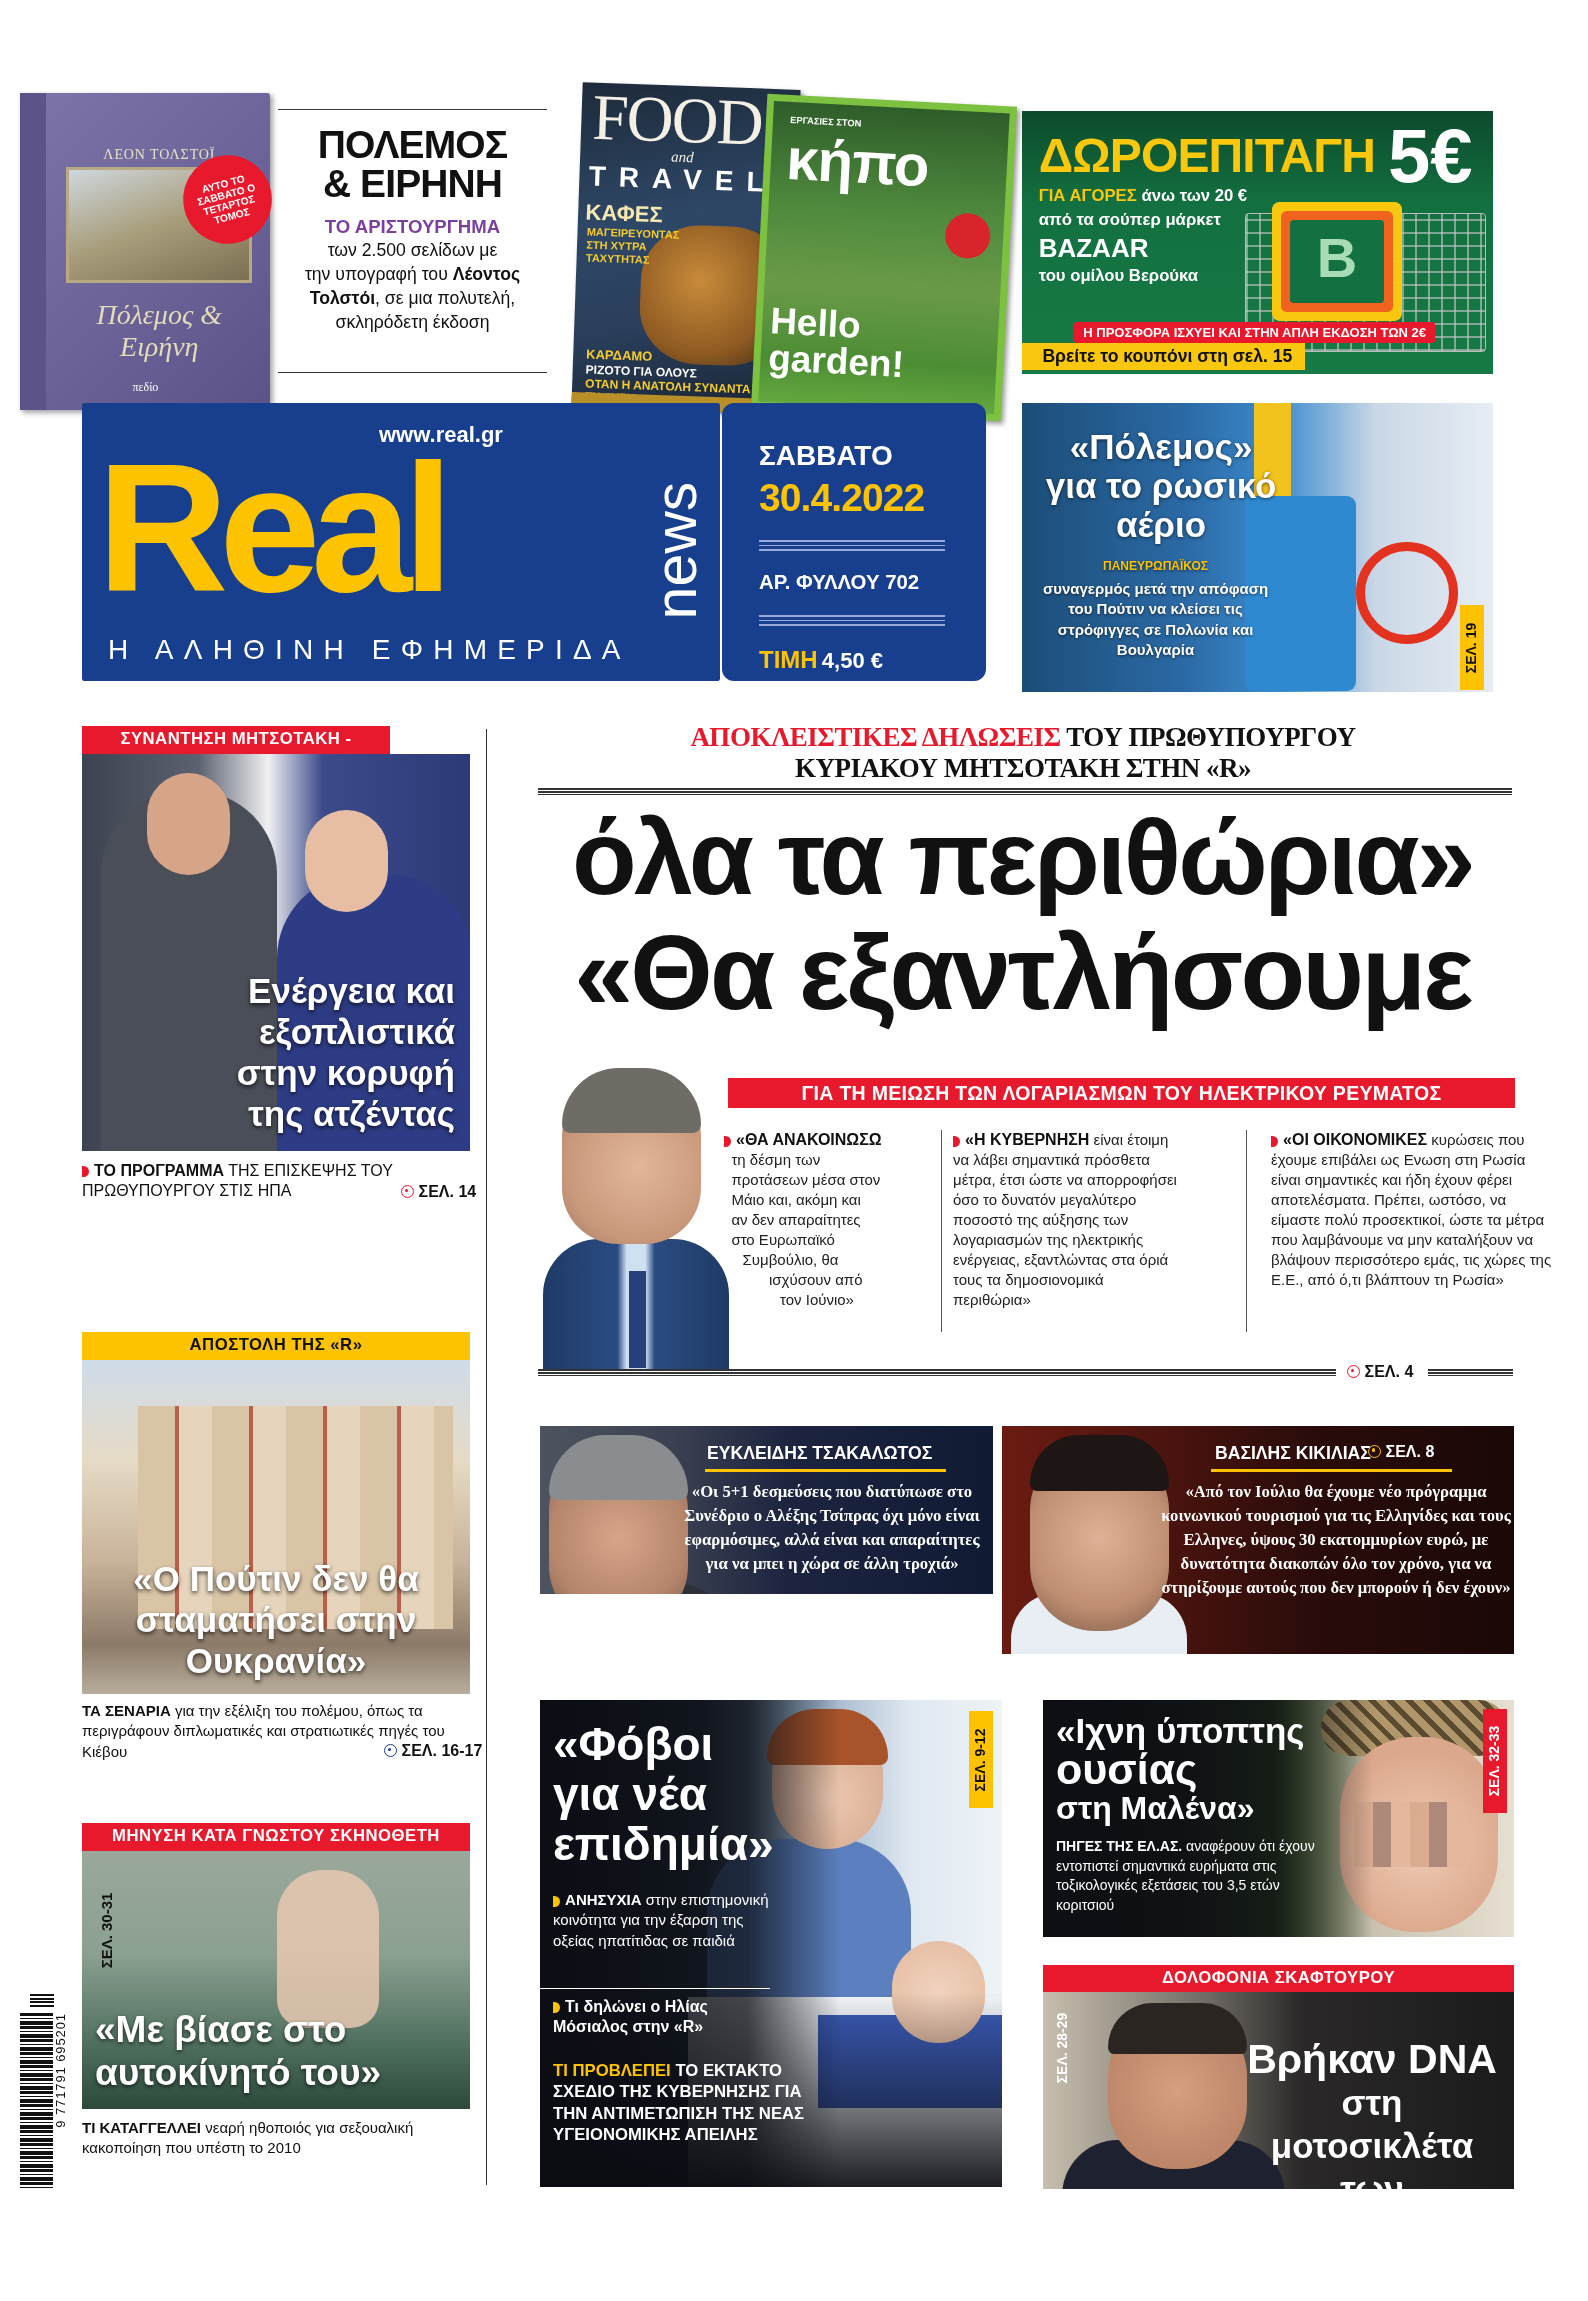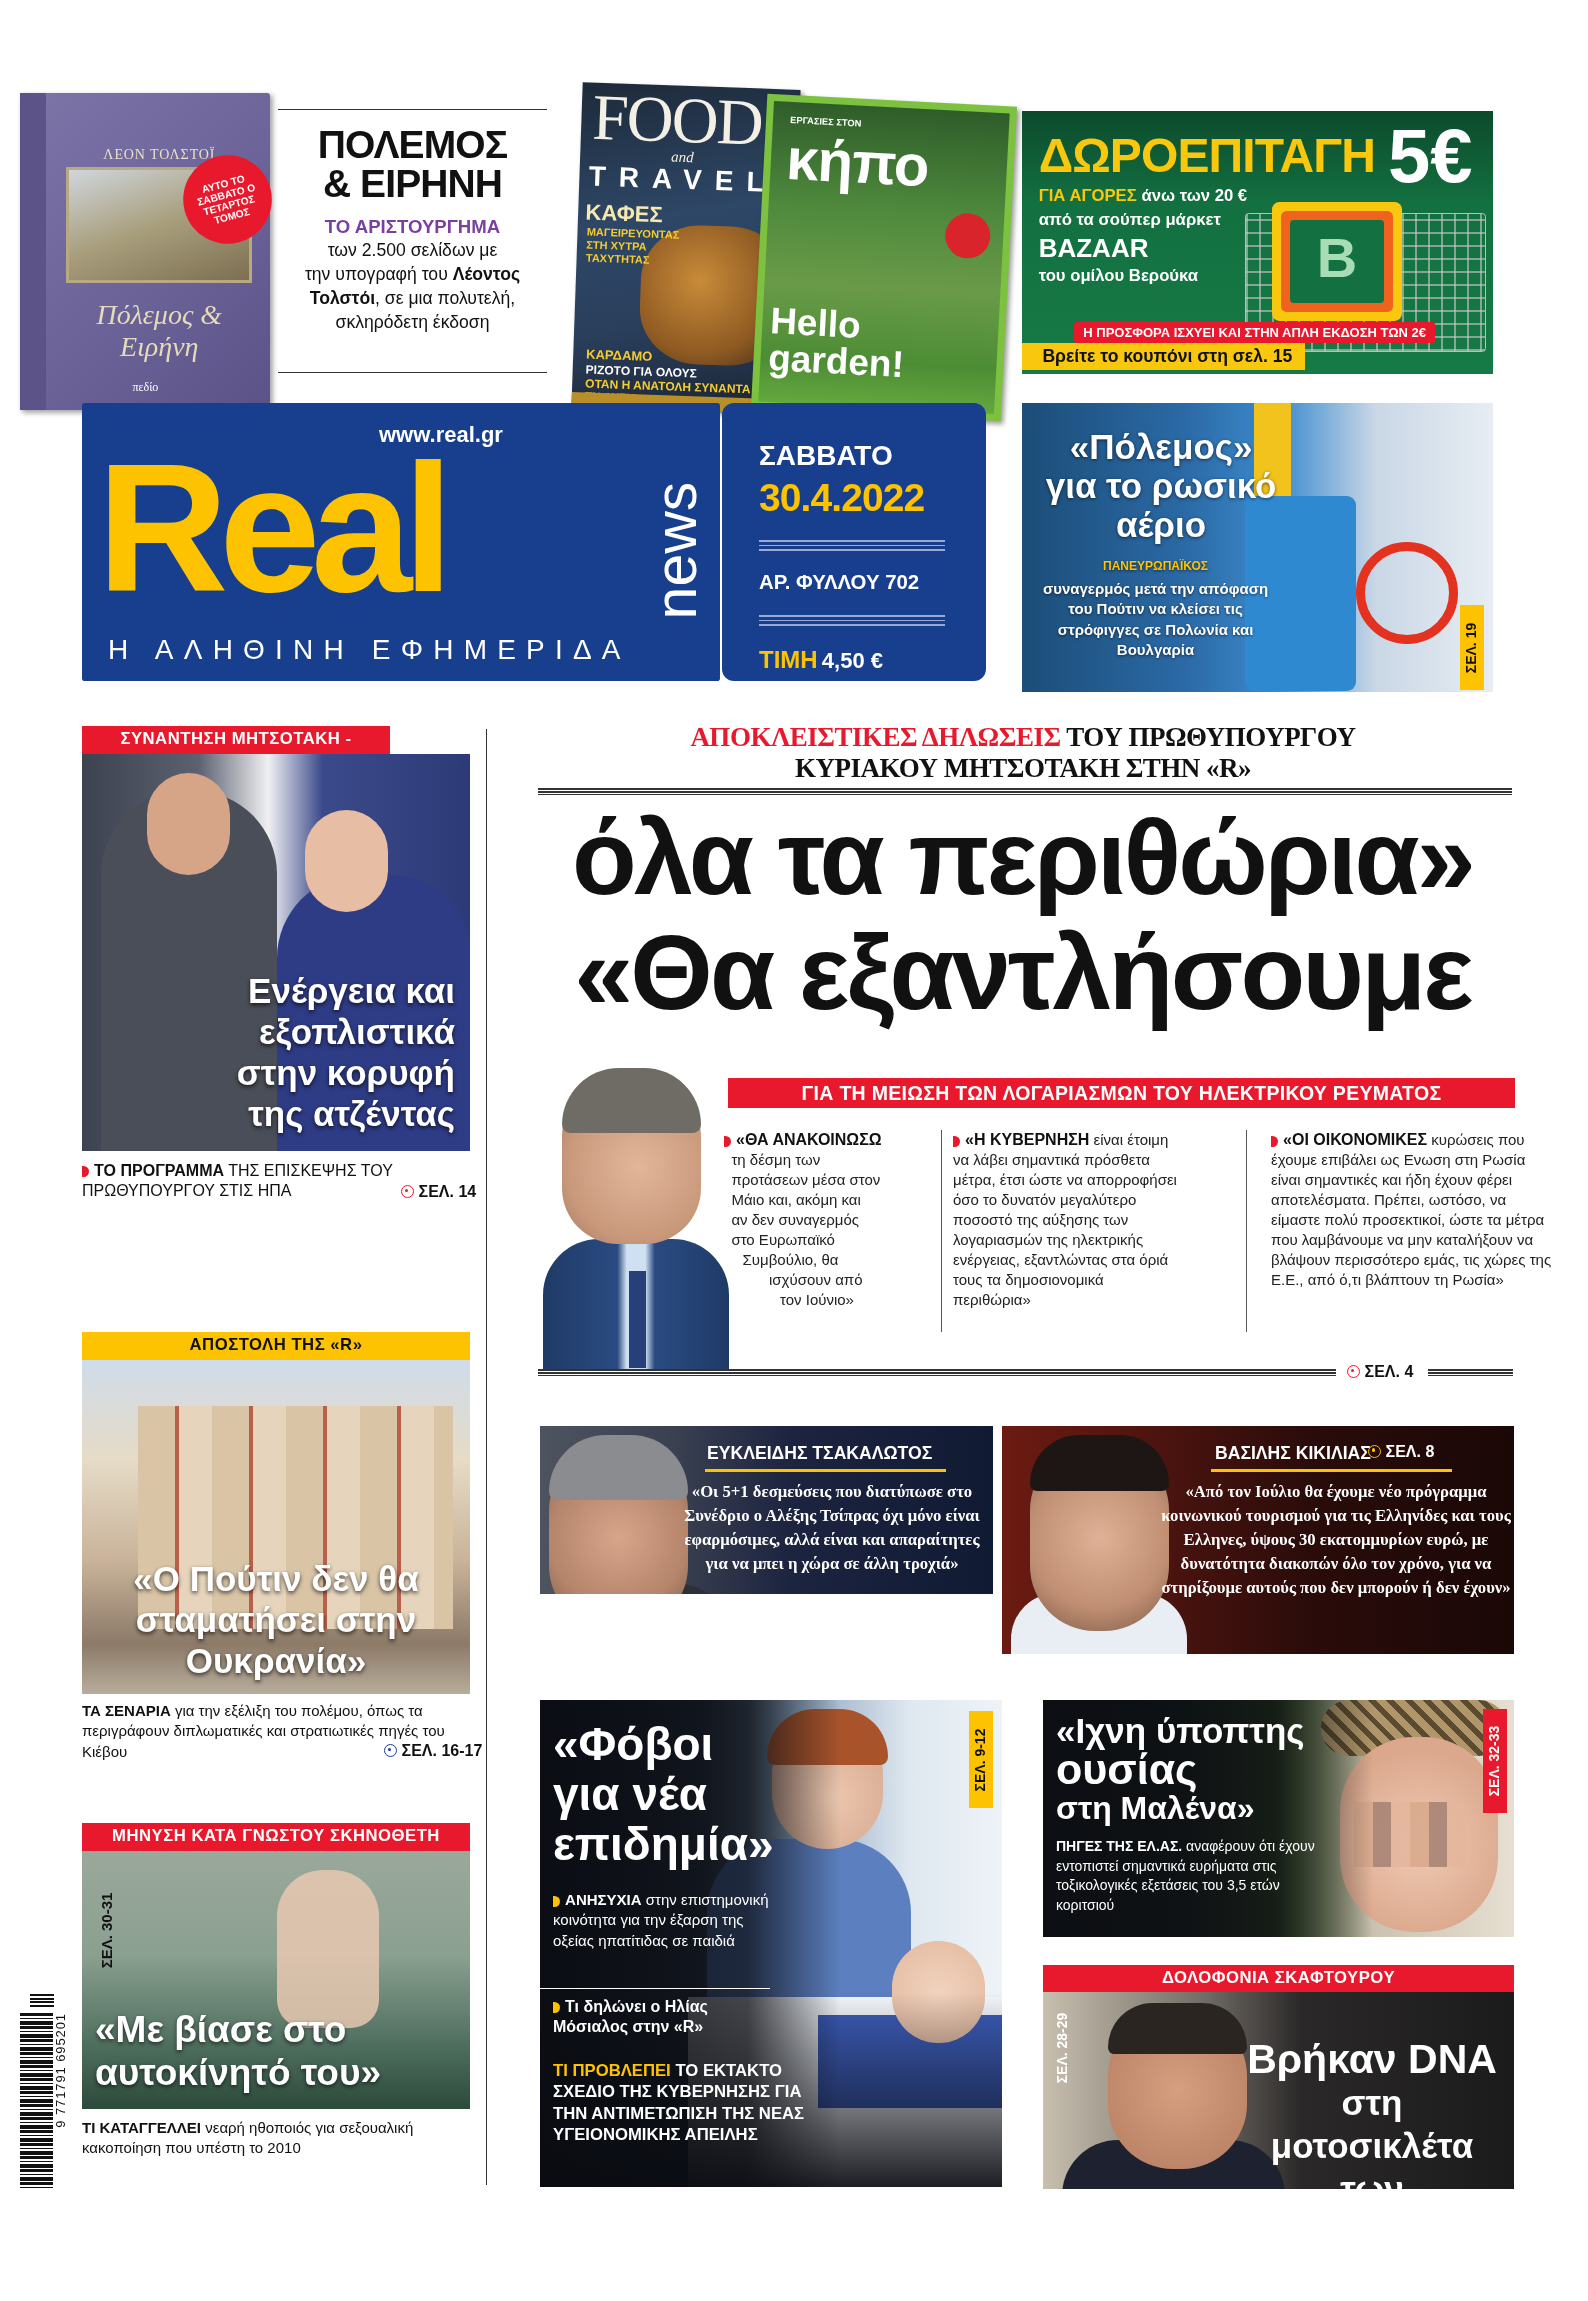--- a/index.html
+++ b/index.html
@@ -359,21 +359,21 @@
     <div class="head"></div>
     <div class="hair"></div>
 </div>
 <div class="abs cond" id="subhead">ΓΙΑ ΤΗ ΜΕΙΩΣΗ ΤΩΝ ΛΟΓΑΡΙΑΣΜΩΝ ΤΟΥ ΗΛΕΚΤΡΙΚΟΥ ΡΕΥΜΑΤΟΣ</div>
 
 <div class="quote-col cond" id="q1">
   <div><span class="bullet-tri"></span><b>«ΘΑ ΑΝΑΚΟΙΝΩΣΩ</b></div>
   <div class="ind">τη δέσμη των</div>
   <div class="ind">προτάσεων μέσα στον</div>
   <div class="ind">Μάιο και, ακόμη και</div>
-  <div class="ind">αν δεν συναγερμός</div>
+  <div class="ind">αν δεν απαραίτητες</div>
   <div class="ind">στο Ευρωπαϊκό</div>
   <div class="l7">Συμβούλιο, θα</div>
   <div class="l8">ισχύσουν από</div>
   <div class="l9">τον Ιούνιο»</div>
 </div>
 <div class="quote-col cond" id="q2">
   <span class="bullet-tri"></span><b>«Η ΚΥΒΕΡΝΗΣΗ</b><span> είναι έτοιμη να λάβει σημαντικά πρόσθετα μέτρα, έτσι ώστε να απορροφήσει όσο το δυνατόν μεγαλύτερο ποσοστό της αύξησης των λογαριασμών της ηλεκτρικής ενέργειας, εξαντλώντας στα όριά τους τα δημοσιονομικά περιθώρια»</span>
 </div>
 <div class="quote-col cond" id="q3">
   <span class="bullet-tri"></span><b>«ΟΙ ΟΙΚΟΝΟΜΙΚΕΣ</b><span> κυρώσεις που έχουμε επιβάλει ως Ενωση στη Ρωσία είναι σημαντικές και ήδη έχουν φέρει αποτελέσματα. Πρέπει, ωστόσο, να είμαστε πολύ προσεκτικοί, ώστε τα μέτρα που λαμβάνουμε να μην καταλήξουν να βλάψουν περισσότερο εμάς, τις χώρες της Ε.Ε., από ό,τι βλάπτουν τη Ρωσία»</span>

